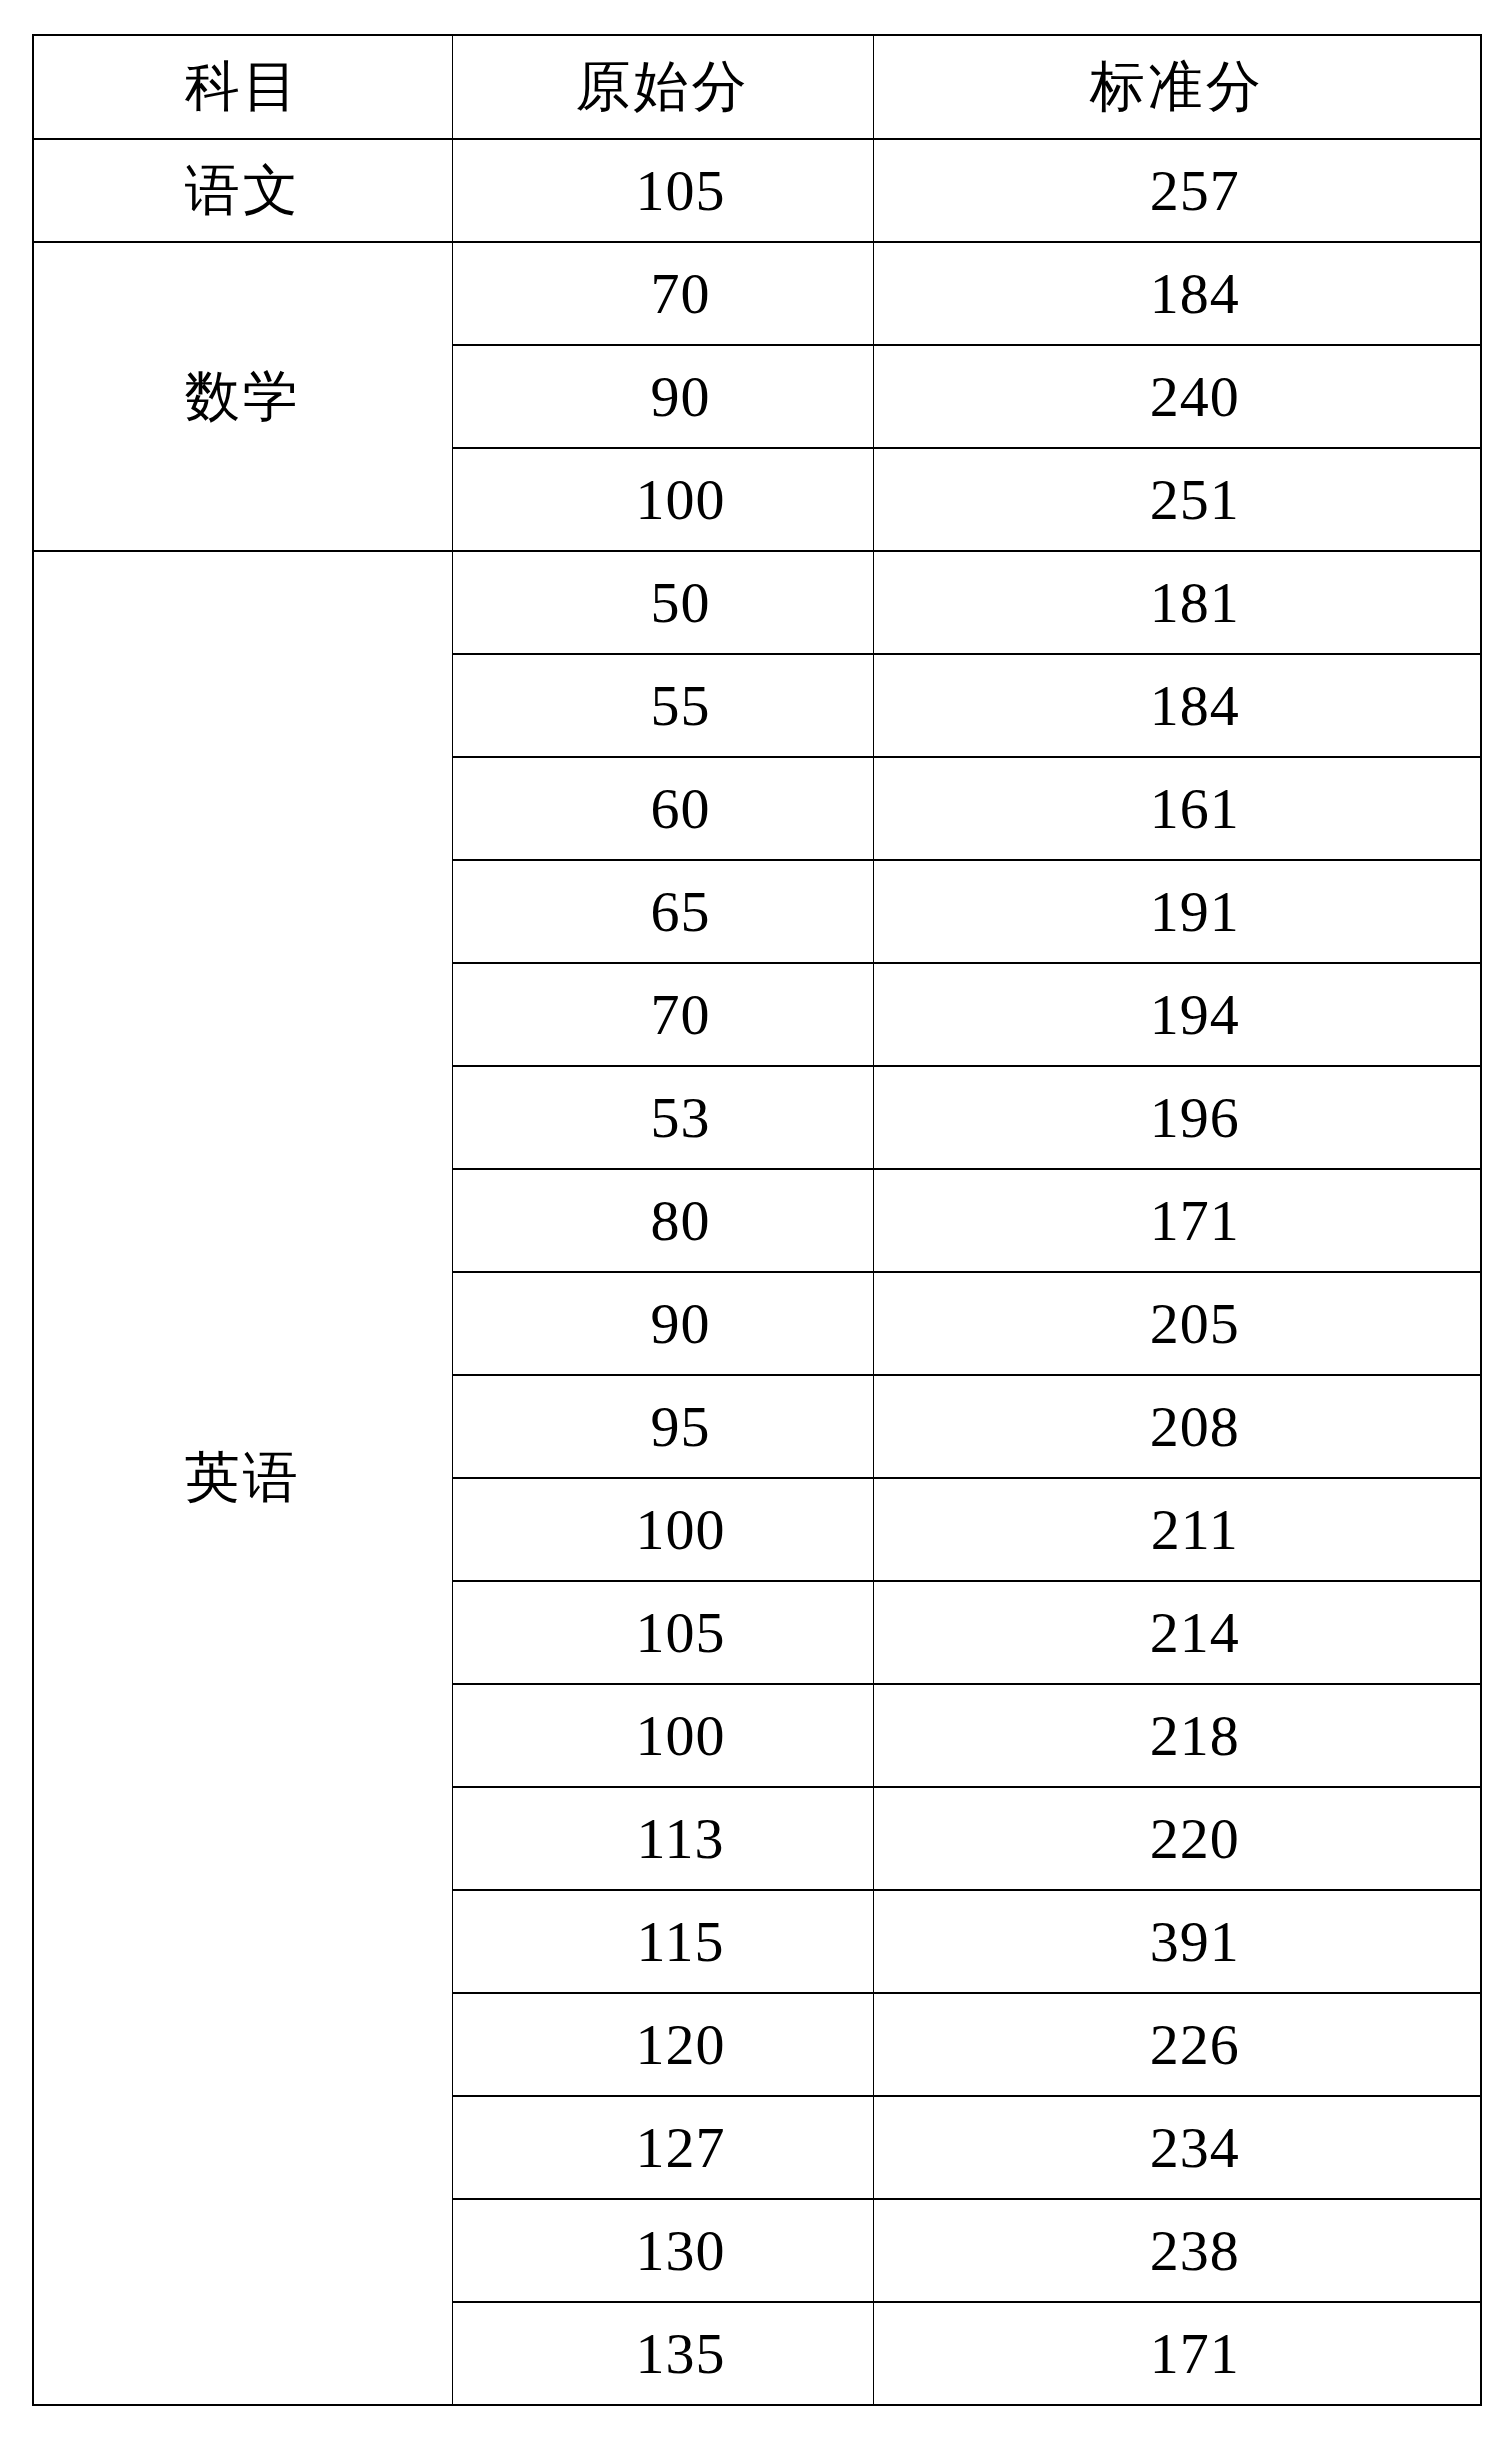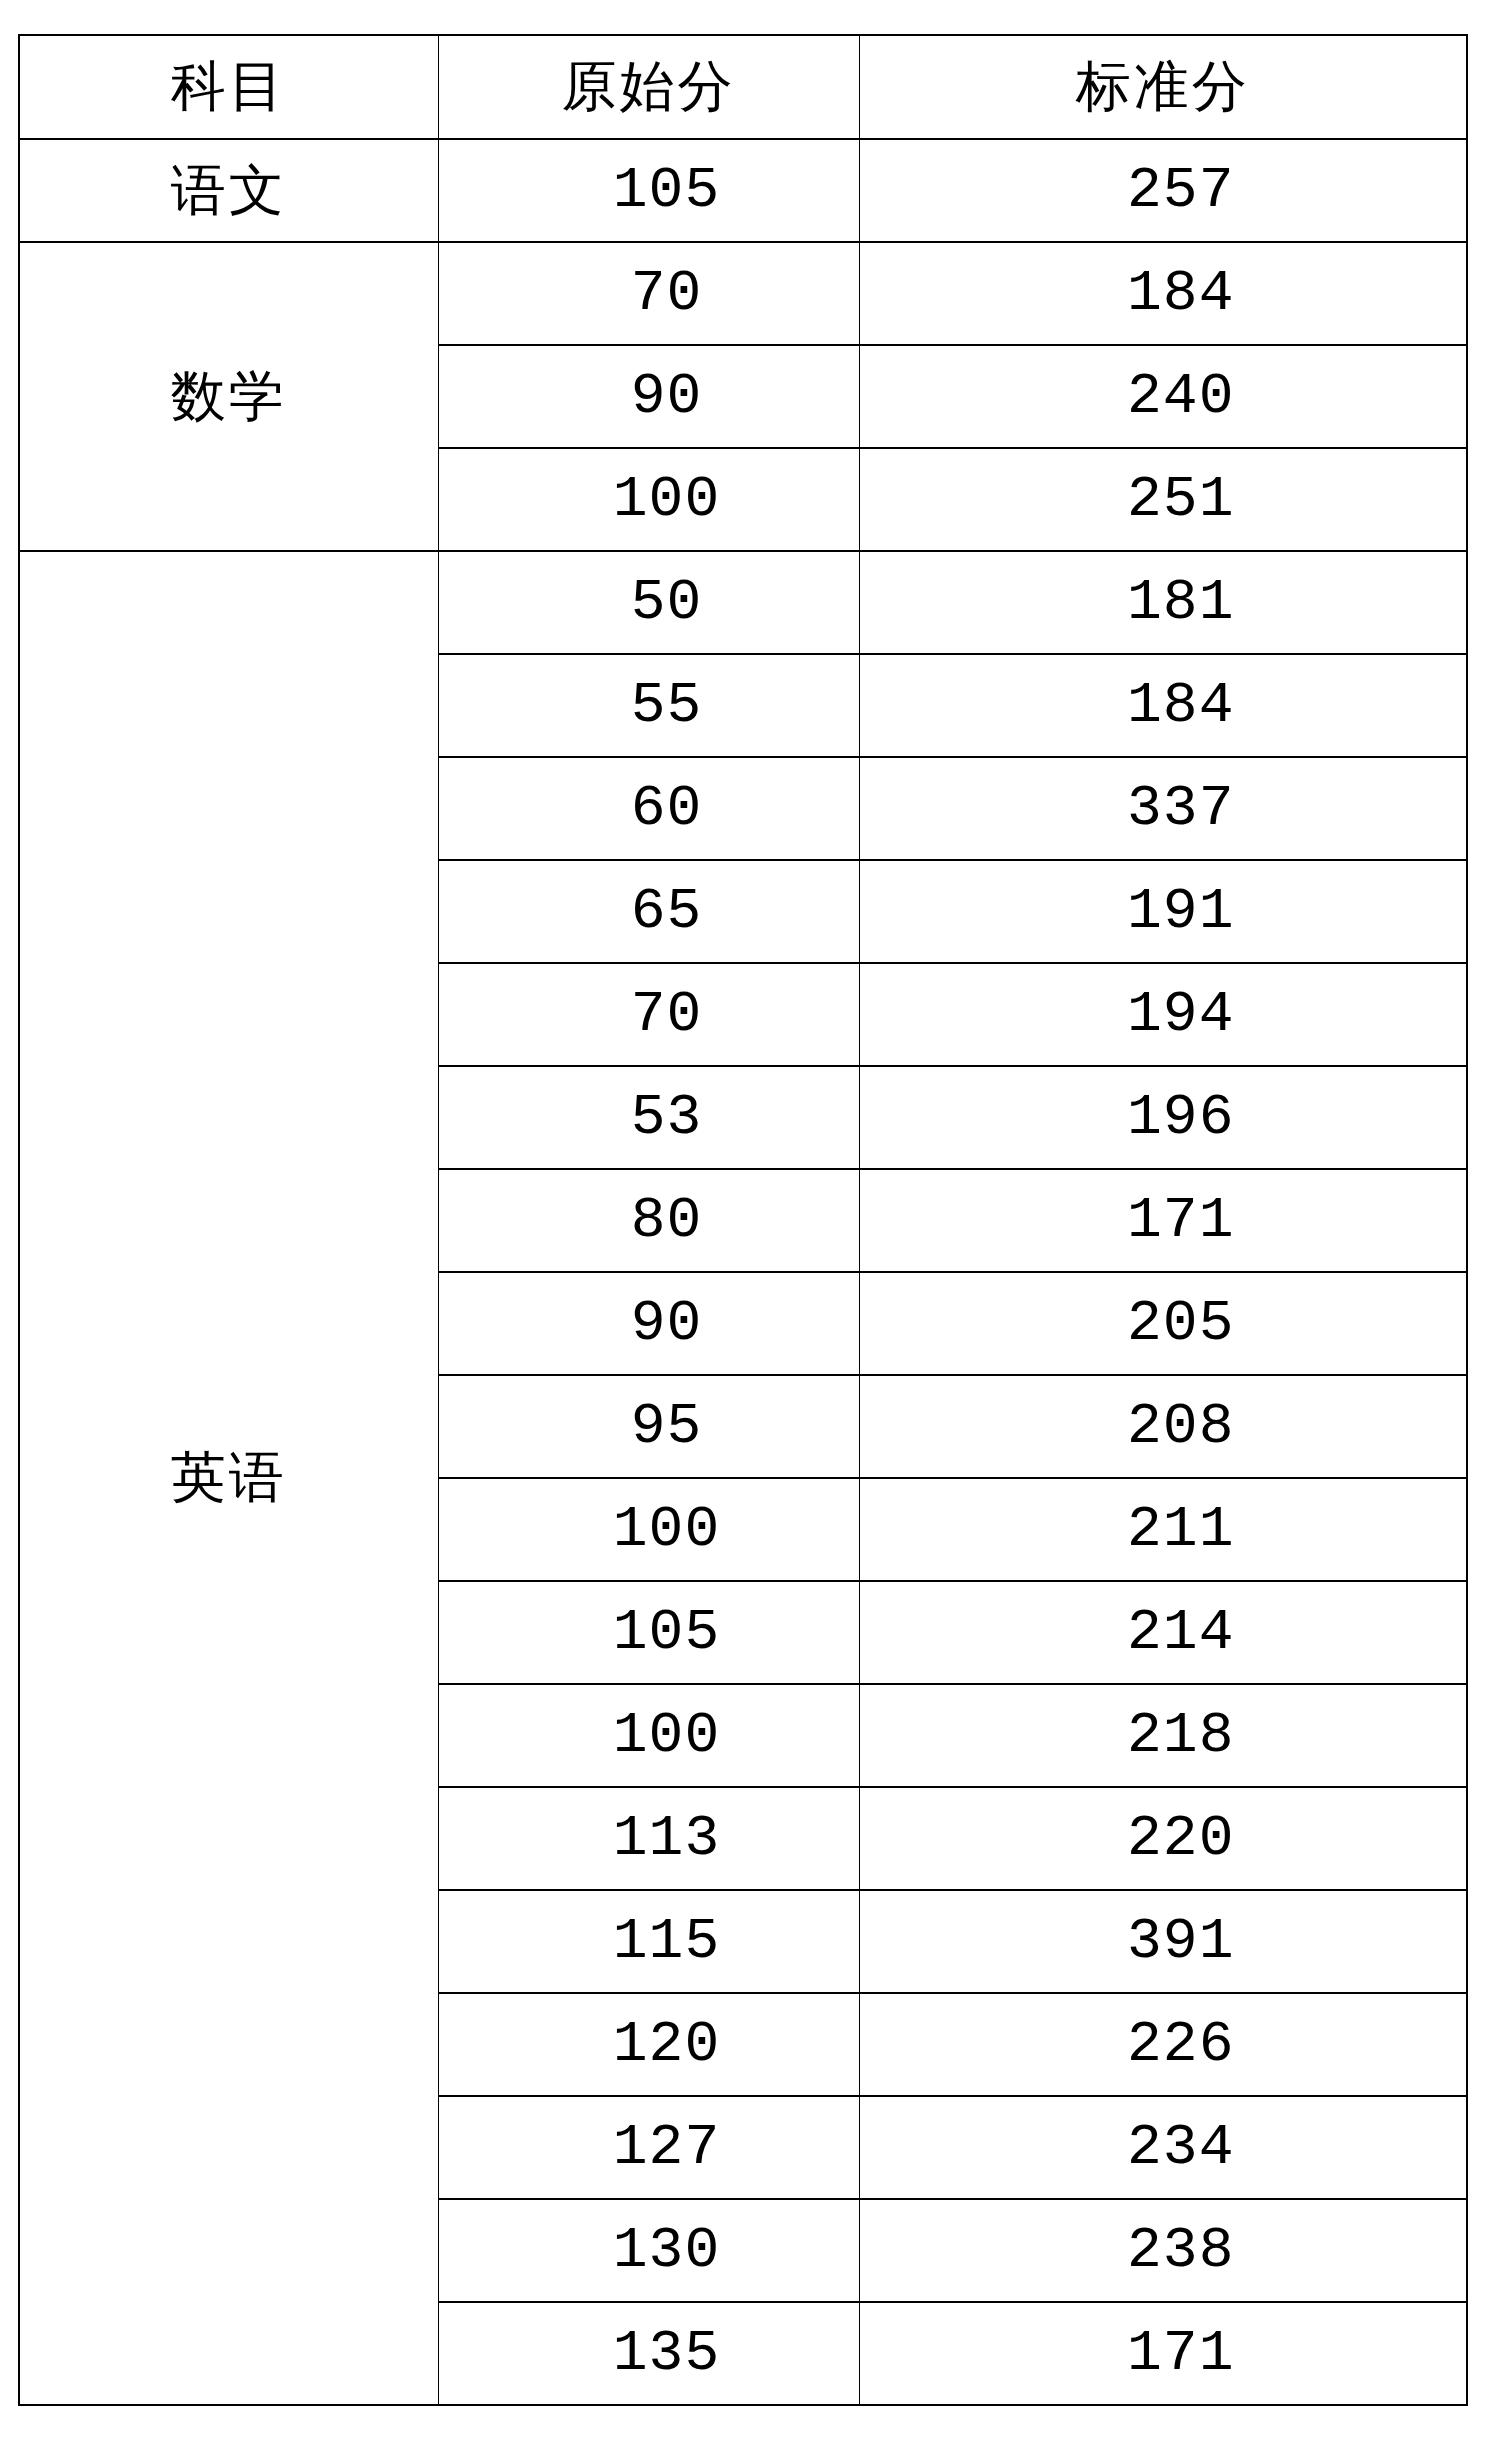--- a/index.html
+++ b/index.html
@@ -7,27 +7,26 @@
     padding: 0;
     background: #ffffff;
     width: 1511px;
     height: 2462px;
     position: relative;
     font-family: "Liberation Serif", "DejaVu Serif", serif;
     color: #000000;
   }
   table.score-table {
     position: absolute;
-    left: 18px;
+    left: 32px;
     top: 34px;
     width: 1448px;
     border-collapse: collapse;
     table-layout: fixed;
     border: 2.5px solid #000000;
-    font-family: Liberation Mono, monospace;
   }
   td {
     border: 1.5px solid #000000;
     border-top-width: 2px;
     border-bottom-width: 2px;
     text-align: center;
     vertical-align: middle;
     padding: 0;
     overflow: hidden;
   }
@@ -83,21 +82,21 @@
       <td class="cjk" rowspan="18">英语</td>
       <td class="num">50</td>
       <td class="num">181</td>
     </tr>
     <tr class="data-row">
       <td class="num">55</td>
       <td class="num">184</td>
     </tr>
     <tr class="data-row">
       <td class="num">60</td>
-      <td class="num">337</td>
+      <td class="num">161</td>
     </tr>
     <tr class="data-row">
       <td class="num">65</td>
       <td class="num">191</td>
     </tr>
     <tr class="data-row">
       <td class="num">70</td>
       <td class="num">194</td>
     </tr>
     <tr class="data-row">

